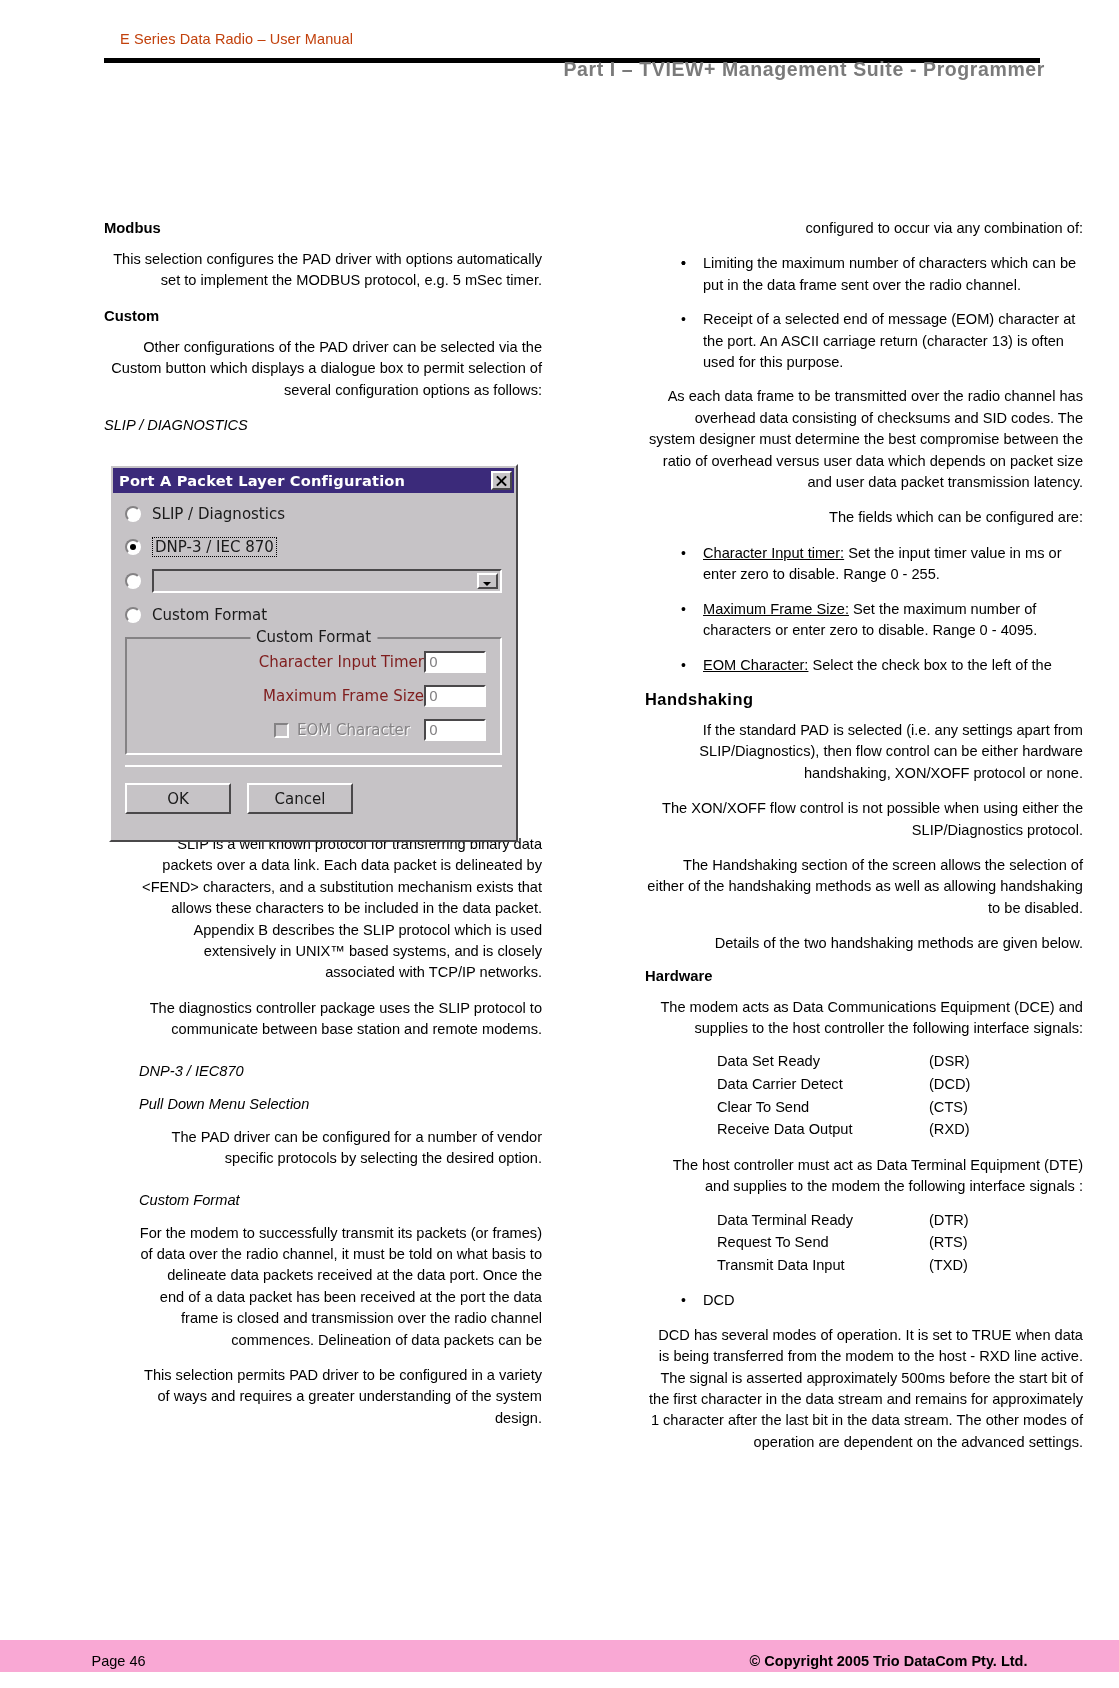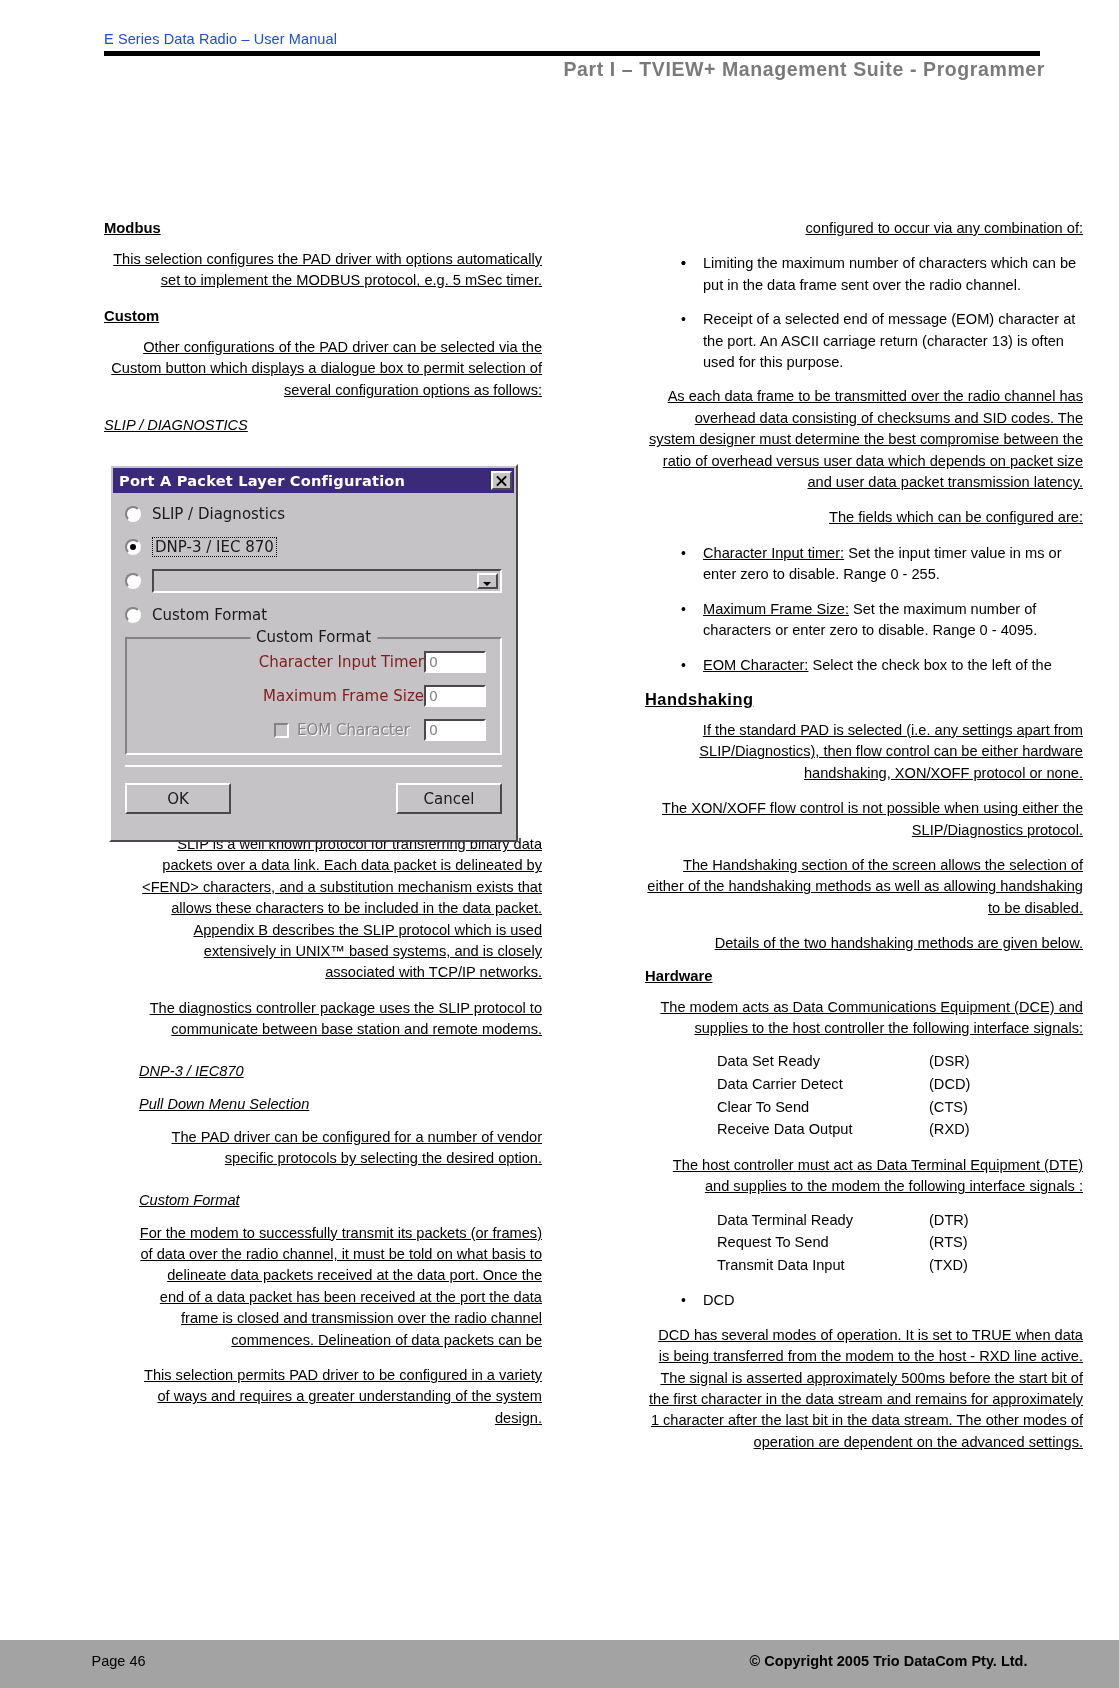--- a/index.html
+++ b/index.html
@@ -18,24 +18,25 @@
 
   
   .page-header {
     position: absolute;
     left: 104px;
     top: 30px;
     width: 936px;
   }
   .header-title {
     font-size: 14.5px;
-    color: #1d4ed8;
+    color: #c2410c;
     letter-spacing: 0.1px;
     line-height: 18px;
-    padding-bottom: 3px;
+    padding-bottom: 10px;
+    margin-left: 16px;
   }
   .header-rule {
     height: 5px;
     background: #000000;
     width: 936px;
   }
   .part-title {
     position: absolute;
     right: -5px;
     top: 28px;
@@ -50,21 +51,20 @@
   .col {
     position: absolute;
     top: 218px;
     width: 438px;
   }
   .col-left  { left: 104px; }
   .col-right { left: 645px; }
 
   p, .h-bold, .h-ital {
     margin: 0;
-    text-decoration: underline;
   }
   .para {
     font-size: 14.6px;
     line-height: 21.4px;
     margin-bottom: 14px;
     text-align: right;
   }
   .para.tight { margin-bottom: 11px; }
   .h-bold {
     font-size: 14.8px;
@@ -302,22 +302,22 @@
     border-bottom: 2px solid #ffffff;
     box-sizing: border-box;
     margin-right: 8px;
     flex: none;
   }
   .eom-row { align-items: center; }
   .eom-gap { width: 14px; }
 
   .dlg-buttons {
     display: flex;
-    justify-content: space-between;
-    gap: 28px;
+    justify-content: flex-start;
+    gap: 16px;
     padding: 16px 0 14px 0;
     border-top: 2px solid #ffffff;
     margin-top: 10px;
   }
   .dlg-btn {
     width: 106px;
     height: 31px;
     background: #c6c3c6;
     border-top: 2px solid #ffffff;
     border-left: 2px solid #ffffff;
@@ -331,22 +331,22 @@
     justify-content: center;
     font-family: "DejaVu Sans", sans-serif;
   }
 
   
   .footer {
     position: absolute;
     left: 0;
     top: 1640px;
     width: 1119px;
-    height: 48px;
-    background: #a3a3a3;
+    height: 32px;
+    background: #f9a8d4;
   }
   .footer-inner {
     position: relative;
     width: 936px;
     margin: 0 auto;
     padding-top: 13px;
     display: flex;
     justify-content: space-between;
     font-size: 14.5px;
   }

